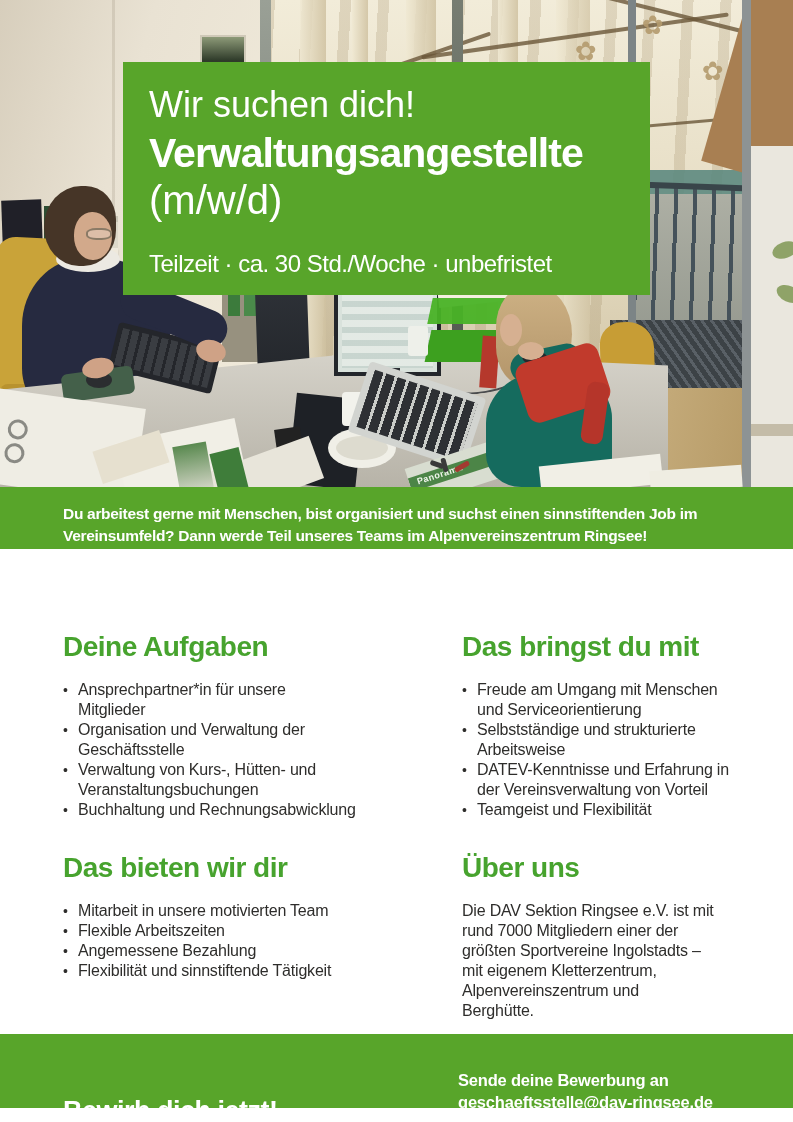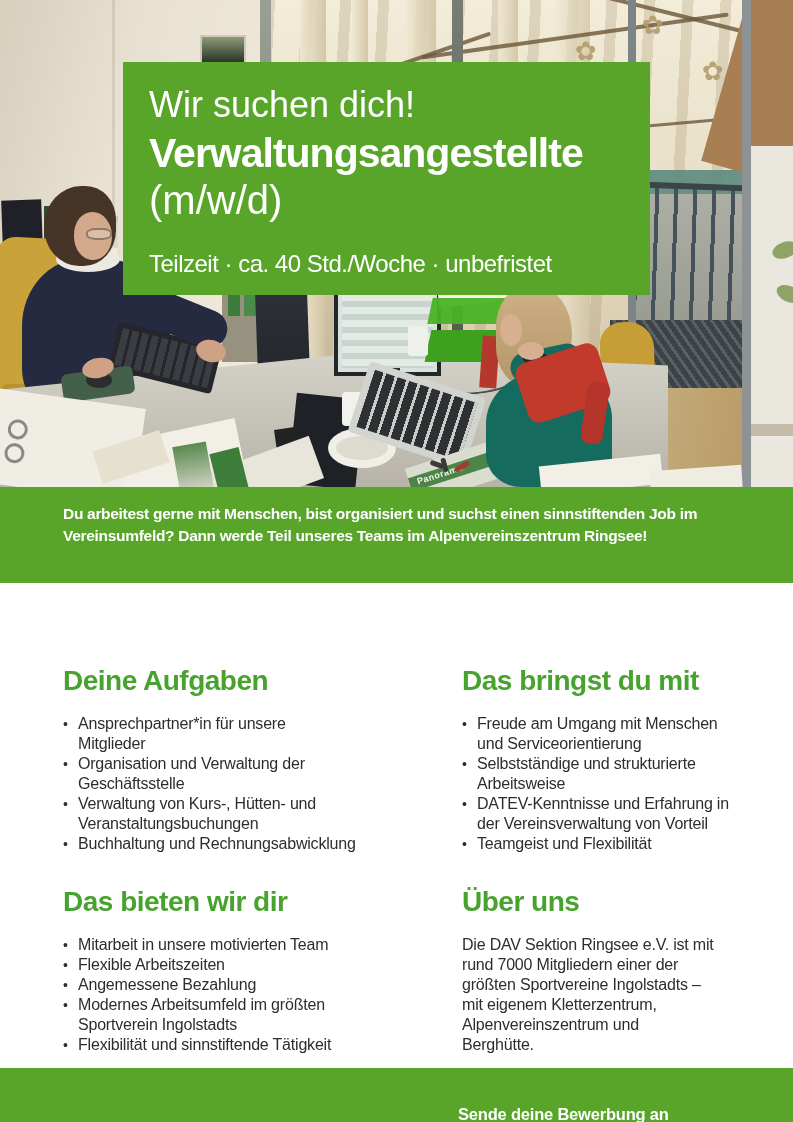--- a/index.html
+++ b/index.html
@@ -130,21 +130,21 @@
   .ph-bodyR{left:486px;top:372px;width:126px;height:115px;background:#156b5e;border-radius:45% 40% 18% 28%;}
 
   
   .hero-box{left:123px;top:62px;width:527px;height:233px;background:#58a52a;color:#fff;box-sizing:border-box;padding:20px 0 0 26px;}
   .hero-box .kicker{position:static;display:block;font-size:36px;font-weight:400;line-height:1.28;}
   .hero-box .title{position:static;display:block;font-size:41px;font-weight:bold;letter-spacing:-1px;line-height:1.15;margin-top:2px;}
   .hero-box .suffix{position:static;display:block;font-size:40px;font-weight:400;line-height:1.15;}
   .hero-box .details{position:static;display:block;font-size:24px;font-weight:400;letter-spacing:-0.5px;margin-top:27px;}
 
   
-  .banner{width:793px;height:96px;background:#58a52a;box-sizing:border-box;}
+  .banner{width:793px;height:62px;background:#58a52a;box-sizing:border-box;}
   .banner p{margin:0;padding:16px 28px 0 63px;color:#fff;font-size:15.5px;font-weight:bold;
     letter-spacing:-0.3px;line-height:22px;white-space:pre-line;}
 
   
   .content{box-sizing:border-box;width:793px;height:485px;padding:76px 0 0 63px;}
   .cols{display:grid;grid-template-columns:356px auto;column-gap:43px;row-gap:26px;}
   .sec h2{margin:4px 0 16px 0;color:#47a32e;font-size:28px;font-weight:bold;letter-spacing:-0.5px;line-height:35px;}
   .bullets{list-style:none;margin:0;padding:0;}
   .bullets li{position:relative;padding-left:15px;color:#2e2d2b;font-size:16px;line-height:20px;
     letter-spacing:-0.2px;white-space:pre-line;}
@@ -264,21 +264,21 @@
     <div class="ph-bodyR"></div>
     <div class="ph-scarf"></div>
     <div class="ph-scarf2"></div>
     <div class="ph-paper pp4"></div>
     <div class="ph-paper pp5"></div>
 
     <div class="hero-box">
       <span class="kicker">Wir suchen dich!</span>
       <span class="title">Verwaltungsangestellte</span>
       <span class="suffix">(m/w/d)</span>
-      <span class="details">Teilzeit · ca. 40 Std./Woche · unbefristet</span>
+      <span class="details">Teilzeit · ca. 30 Std./Woche · unbefristet</span>
     </div>
   </div>
 
   <div class="banner">
     <p>Du arbeitest gerne mit Menschen, bist organisiert und suchst einen sinnstiftenden Job im
 Vereinsumfeld? Dann werde Teil unseres Teams im Alpenvereinszentrum Ringsee!</p>
   </div>
 
   <div class="content">
     <div class="cols">
@@ -308,22 +308,20 @@
             <li>Teamgeist und Flexibilität</li>
           </ul>
       </div>
 
       <div class="sec">
         <h2>Das bieten wir dir</h2>
         <ul class="bullets">
             <li>Mitarbeit in unsere motivierten Team</li>
             <li>Flexible Arbeitszeiten</li>
             <li>Angemessene Bezahlung</li>
-            <li>Modernes Arbeitsumfeld im größten
-Sportverein Ingolstadts</li>
             <li>Flexibilität und sinnstiftende Tätigkeit</li>
           </ul>
       </div>
 
       <div class="sec">
         <h2>Über uns</h2>
         <p class="about">Die DAV Sektion Ringsee e.V. ist mit
 rund 7000 Mitgliedern einer der
 größten Sportvereine Ingolstadts –
 mit eigenem Kletterzentrum,

